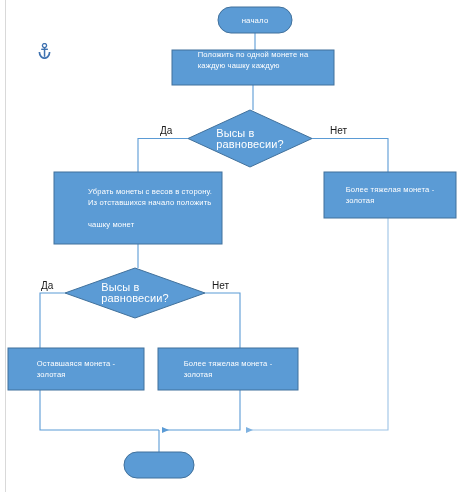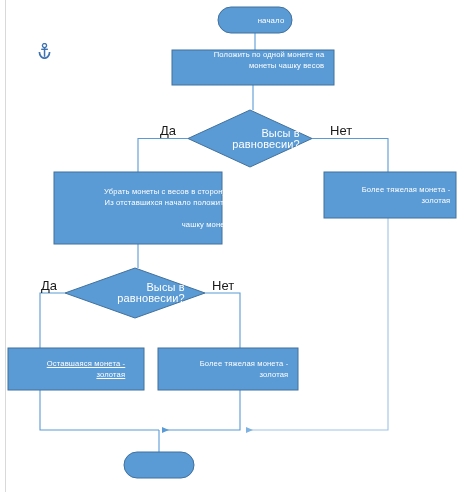--- a/index.html
+++ b/index.html
@@ -34,37 +34,36 @@
     top: 0;
     width: 466px;
     height: 492px;
   }
   
   .shape-text {
     position: absolute;
     display: flex;
     align-items: center;
     justify-content: center;
-    text-align: right;
+    text-align: left;
     color: #ffffff;
     font-size: 7.6px;
     line-height: 11px;
     letter-spacing: 0.15px;
     pointer-events: none;
     box-sizing: border-box;
-    margin-left: 16px;
   }
   .shape-text.term { font-size: 7.8px; }
   .shape-text.proc { padding: 2px 6px; }
   .shape-text.dec  { font-size: 11px; }
 
   .edge-label {
     position: absolute;
     color: #1a1a1a;
-    font-size: 13px;
+    font-size: 10px;
     line-height: 9px;
     white-space: nowrap;
   }
   .anchor-icon {
     position: absolute;
     left: 38px;
     top: 43px;
     width: 13px;
     height: 16px;
     color: #3f72b0;
@@ -134,21 +133,21 @@
       <rect x="158" y="348" width="140" height="42"></rect>
       <rect x="124" y="452" width="70" height="26" rx="13" ry="13"></rect>
     </g>
   </svg>
 
   <div class="shape-text term" style="left:218px;top:7px;width:74px;height:26px;">начало</div>
 
   <div class="shape-text proc" style="left:172px;top:50px;width:162px;height:20px;">
     <span>
       <span>Положить по одной монете на</span><br>
-      <span>монеты чашку весов</span>
+      <span>каждую чашку каждую</span>
     </span>
   </div>
 
   <div class="shape-text dec" style="left:188px;top:110px;width:124px;height:57px;">
     <span>
       <span>Высы в</span><br>
       <span>равновесии?</span>
     </span>
   </div>
 
@@ -168,21 +167,21 @@
     </span>
   </div>
 
   <div class="shape-text dec" style="left:65px;top:268px;width:140px;height:50px;">
     <span>
       <span>Высы в</span><br>
       <span>равновесии?</span>
     </span>
   </div>
 
-  <div class="shape-text proc" style="left:2px;top:348px;width:136px;height:42px;text-decoration:underline;">
+  <div class="shape-text proc" style="left:8px;top:348px;width:136px;height:42px;">
     <span>
       <span>Оставшаяся монета -</span><br>
       <span>золотая</span>
     </span>
   </div>
 
   <div class="shape-text proc" style="left:158px;top:348px;width:140px;height:42px;">
     <span>
       <span>Более тяжелая монета -</span><br>
       <span>золотая</span>

